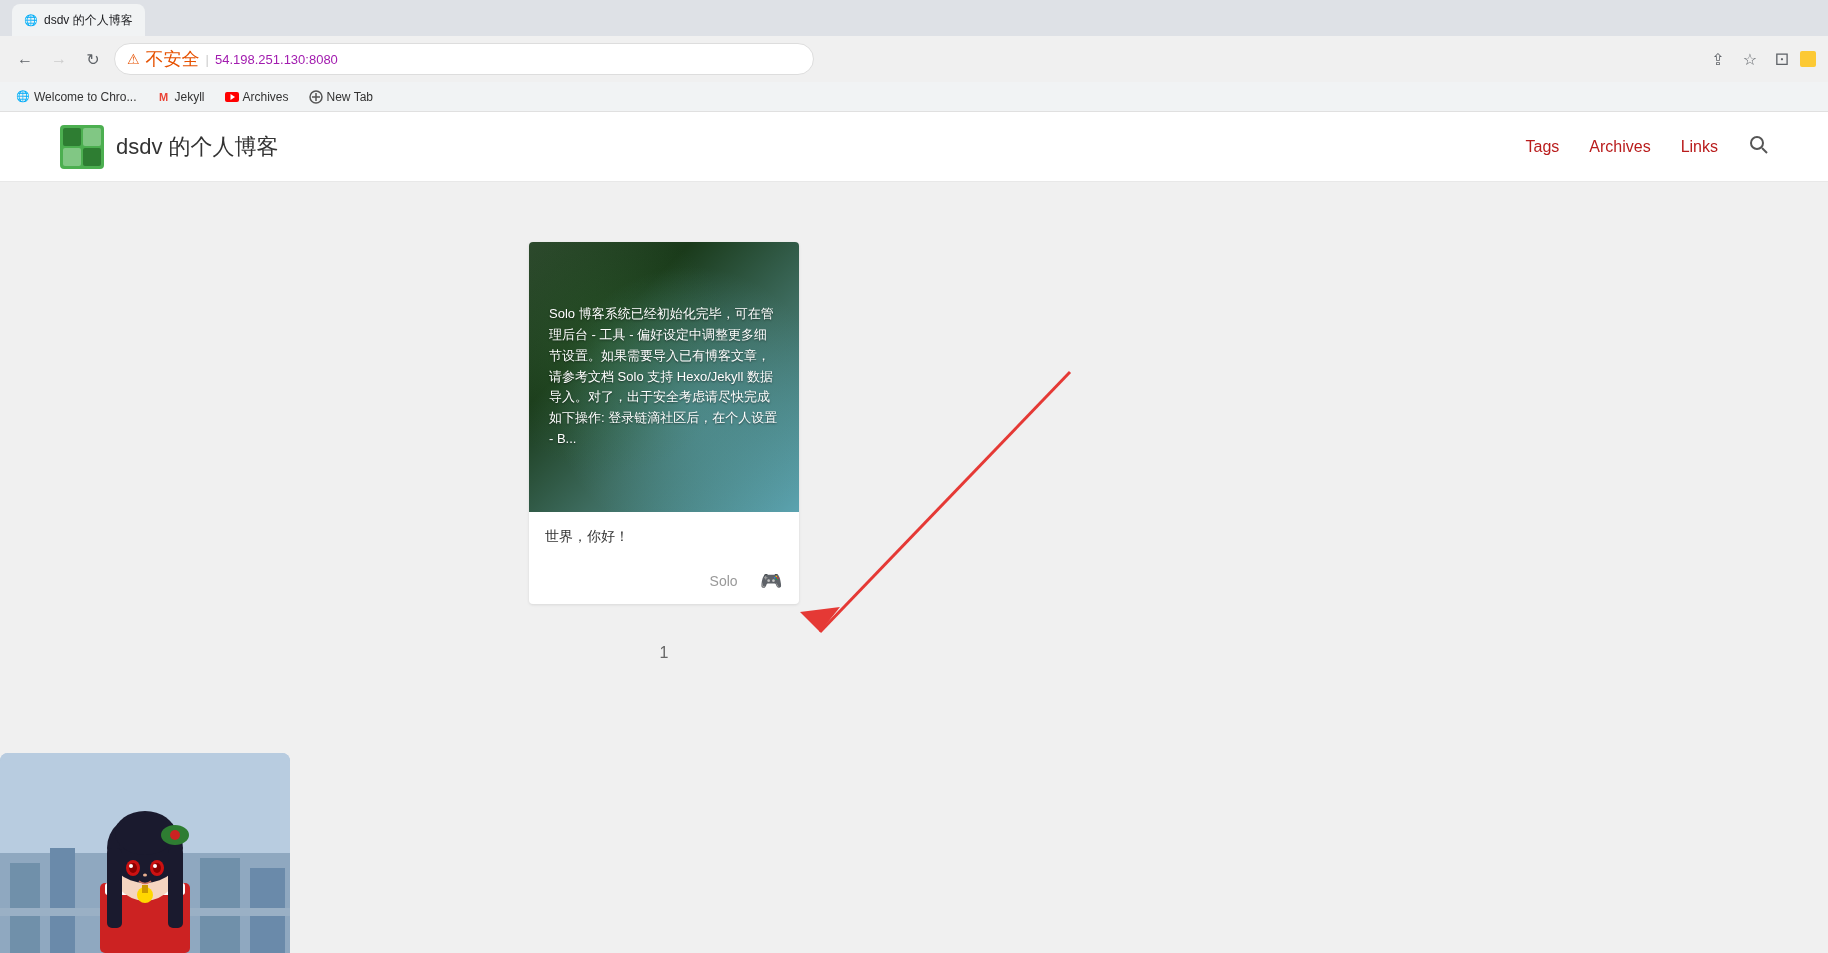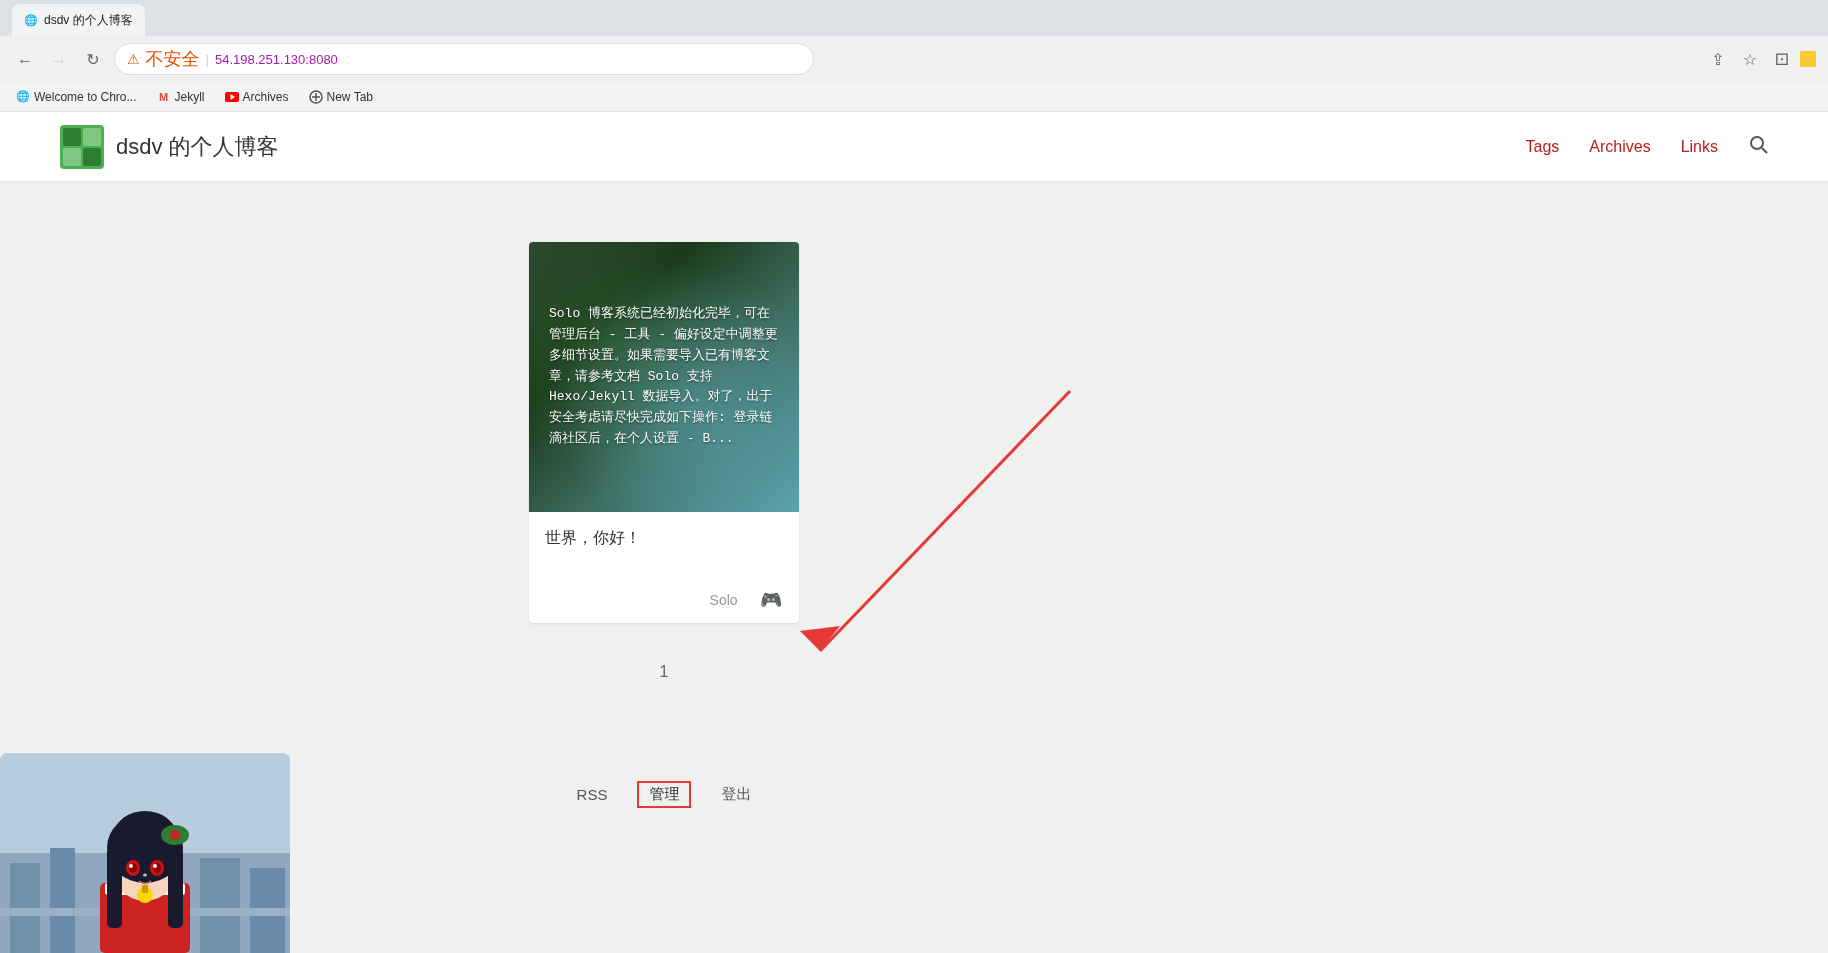--- a/index.html
+++ b/index.html
@@ -184,44 +184,43 @@
     }
     .card-image {
       width: 270px;
       height: 270px;
       background: linear-gradient(135deg, #2d4a2d 0%, #1a3a1a 30%, #3d6b5e 60%, #5ba3b0 100%);
       position: relative;
       overflow: hidden;
       display: flex;
       align-items: center;
       justify-content: flex-start;
-      font-family: Liberation Mono, monospace;
     }
     .card-image-overlay {
       position: absolute;
       inset: 0;
       background: radial-gradient(circle at 60% 60%, rgba(100,180,200,0.4), transparent 60%),
                   radial-gradient(circle at 30% 40%, rgba(50,100,50,0.5), transparent 50%);
     }
     .card-image-text {
       position: relative;
       z-index: 2;
       color: white;
       font-size: 13px;
       line-height: 1.6;
       padding: 20px;
       text-shadow: 0 1px 2px rgba(0,0,0,0.5);
     }
     .card-body {
       padding: 16px 16px 12px;
     }
     .card-title {
-      font-size: 16px;
-      color: #333;
-      margin-bottom: 28px;
+      font-size: 14px;
+      color: #333;
+      margin-bottom: 12px;
     }
     .card-footer {
       display: flex;
       align-items: center;
       justify-content: flex-end;
       padding: 0 16px 12px;
       gap: 23px;
       color: #999;
       font-size: 14px;
     }
@@ -399,25 +398,20 @@
 
     <div style="position:relative; width:100%; height:0;">
       <svg style="position:absolute; left:0; top:-320px; width:1828px; height:350px; pointer-events:none;" viewBox="0 0 1828 350">
 
         <line x1="1070" y1="30" x2="820" y2="290" stroke="#e53935" stroke-width="3"></line>
 
         <polygon points="820,290 840,265 800,270" fill="#e53935"></polygon>
       </svg>
     </div>
 
-    <div class="website-footer" style="margin-left:-500px; margin-top:80px;">
-      <a class="footer-link">RSS</a>
-      <button class="footer-admin-btn">管理</button>
-      <a class="footer-link">登出</a>
-    </div>
   </div>
 </div>
 
 <div class="chatbot-widget">
   <div class="chatbot-avatar">
     
     <svg width="290" height="200" viewBox="0 0 290 200" xmlns="http://www.w3.org/2000/svg">
 
       <rect width="290" height="200" fill="#b8cce0"></rect>
 

